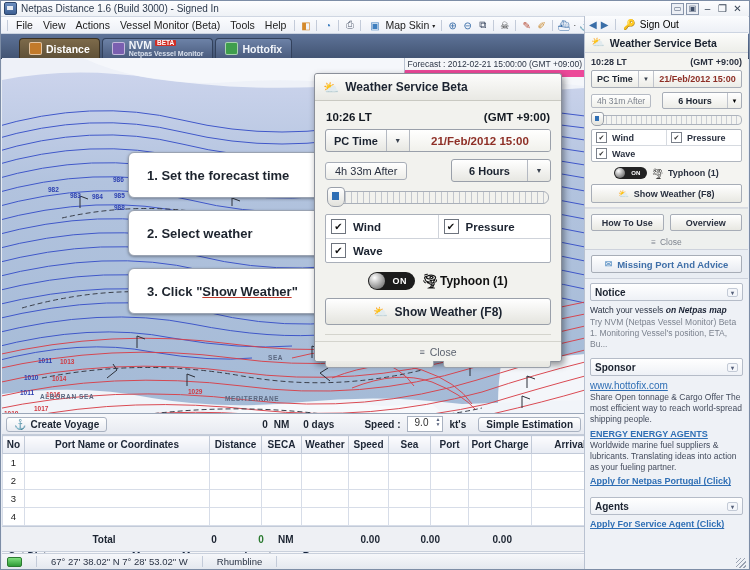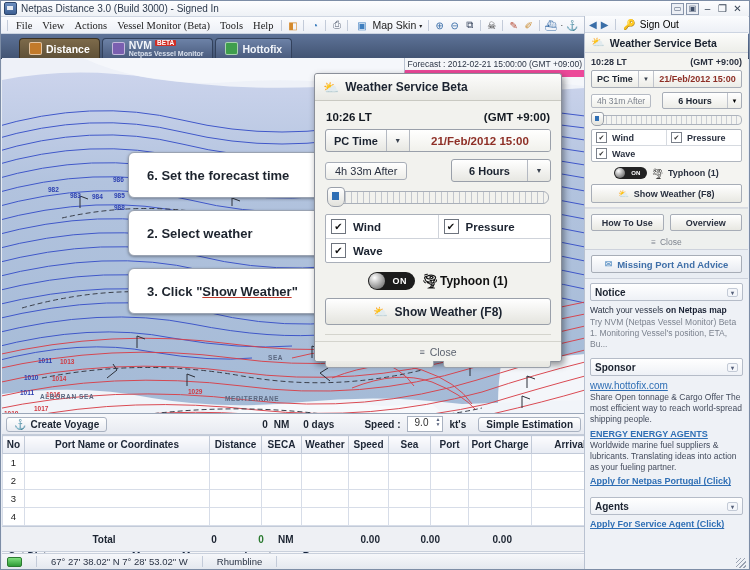--- a/index.html
+++ b/index.html
@@ -23,21 +23,21 @@
   .tb-title{flex:1;white-space:nowrap;overflow:hidden;}
   .tb-btns{display:flex;gap:2px;align-items:center;margin-right:2px;}
   .tb-sq{width:11px;height:10px;border:1px solid #8895ab;background:#eceff5;font-size:8px;
          display:flex;align-items:center;justify-content:center;color:#41506a;}
   .tb-glyph{width:13px;text-align:center;font-size:10px;color:#3a4657;}
 
   
   .menubar{height:16px;background:linear-gradient(#fbfcfe,#edf0f6);
            border-bottom:1px solid #ccd4e1;display:flex;align-items:center;
            font-size:10.5px;color:#222;padding-left:3px;gap:0;}
-  .menu-item{padding:1px 5px;white-space:nowrap;font-family:Liberation Serif, serif;}
+  .menu-item{padding:1px 5px;white-space:nowrap;}
   .msep{width:1px;height:11px;background:#c3cbd9;margin:0 3px;}
   .mi-ico{width:15px;height:14px;display:inline-flex;align-items:center;justify-content:center;font-size:10px;}
   .mapskin{display:flex;align-items:center;gap:3px;padding:0 3px;}
 
   
   .tabstrip{height:24px;background:linear-gradient(#5e7398,#425473);
             border-bottom:1px solid #2e3c55;display:flex;align-items:flex-end;
             padding-left:18px;position:relative;}
   .tab{height:19px;display:flex;align-items:center;gap:4px;padding:0 9px;
        font-size:10.5px;font-weight:bold;color:#f2f5fa;
@@ -224,35 +224,35 @@
   .swide{padding:5px 6px;border-bottom:1px solid #cdd2dc;background:#e9edf3;}
   .swidebtn{height:16px;border:1px solid #a7adb7;border-radius:2px;background:linear-gradient(#fff,#e8ebf1);
             display:flex;align-items:center;justify-content:center;gap:5px;font-size:9.5px;font-weight:bold;color:#3f6fa8;}
   .sect{padding:4px 5px 6px 5px;}
   .sect-head{height:16px;display:flex;align-items:center;justify-content:space-between;
              border:1px solid #b5bcc8;border-radius:2px;background:linear-gradient(#fff,#eef1f6);
              padding:0 4px;font-size:10px;font-weight:bold;color:#1b2330;margin-bottom:4px;}
   .sect-head .ar{font-size:6px;color:#55607a;border:1px solid #c3cad6;padding:0 3px;border-radius:2px;background:#f4f6fa;}
   .s-line{font-size:8.5px;color:#3a4354;line-height:1.3;}
   .s-title{font-size:8.5px;color:#2b3446;}
-  .s-title b{color:#1a2234;}
+  .s-title b{color:#1a2234;font-style:italic;}
   .s-link{font-size:10px;color:#2f6fb5;text-decoration:underline;display:block;margin:2px 0 1px 0;}
   .s-link.small{font-size:9px;font-weight:bold;}
   .s-desc{font-size:8.5px;color:#434b5c;line-height:1.28;margin-bottom:4px;}
   .sresize{position:absolute;right:2px;bottom:2px;width:10px;height:10px;
            background:repeating-linear-gradient(135deg,#9aa3b2 0 1px,transparent 1px 3px);}
 </style>
 </head>
 <body>
 
 <div class="app">
 
   <div class="titlebar">
     <div class="tb-ico"></div>
-    <div class="tb-title">Netpas Distance 3.0 (Build 3000) - Signed In</div>
+    <div class="tb-title">Netpas Distance 1.6 (Build 3000) - Signed In</div>
     <div class="tb-btns">
       <div class="tb-sq">▭</div>
       <div class="tb-sq">▣</div>
       <div class="tb-glyph">–</div>
       <div class="tb-glyph">❐</div>
       <div class="tb-glyph">✕</div>
     </div>
   </div>
 
   <div class="menubar">
@@ -437,21 +437,21 @@
       </g>
       <g font-family="Liberation Sans, sans-serif" font-size="6.5" font-weight="bold" fill="#5b6880" letter-spacing="0.6">
         <text x="38" y="341">ALBORAN SEA</text>
         <text x="223" y="343">MEDITERRANE</text>
         <text x="266" y="302">SEA</text>
       </g>
     </svg>
     <div class="forecastbar">Forecast : 2012-02-21 15:00:00 (GMT +09:00)</div>
 
     <div class="callout" style="left:126px;top:94px;width:188px;height:44px;">
-      <span>6. Set the forecast time</span>
+      <span>1. Set the forecast time</span>
       <span class="tip"></span>
     </div>
     <div class="callout" style="left:126px;top:152px;width:188px;height:44px;">
       <span>2. Select weather</span>
       <span class="tip"></span>
     </div>
     <div class="callout" style="left:126px;top:210px;width:188px;height:44px;">
       <span>3. Click "</span>
         <span class="uline">Show Weather</span>
         <span>"</span>

